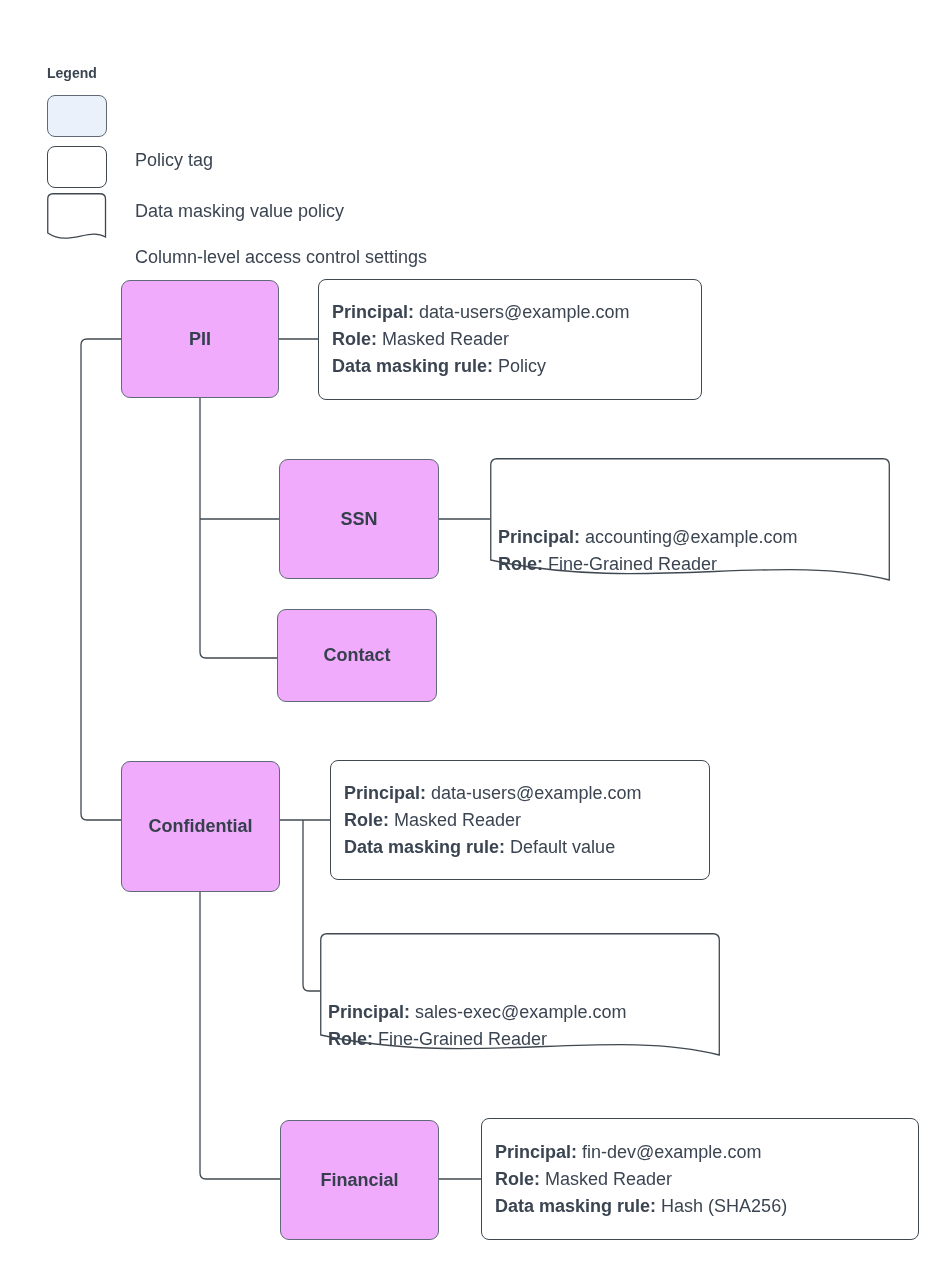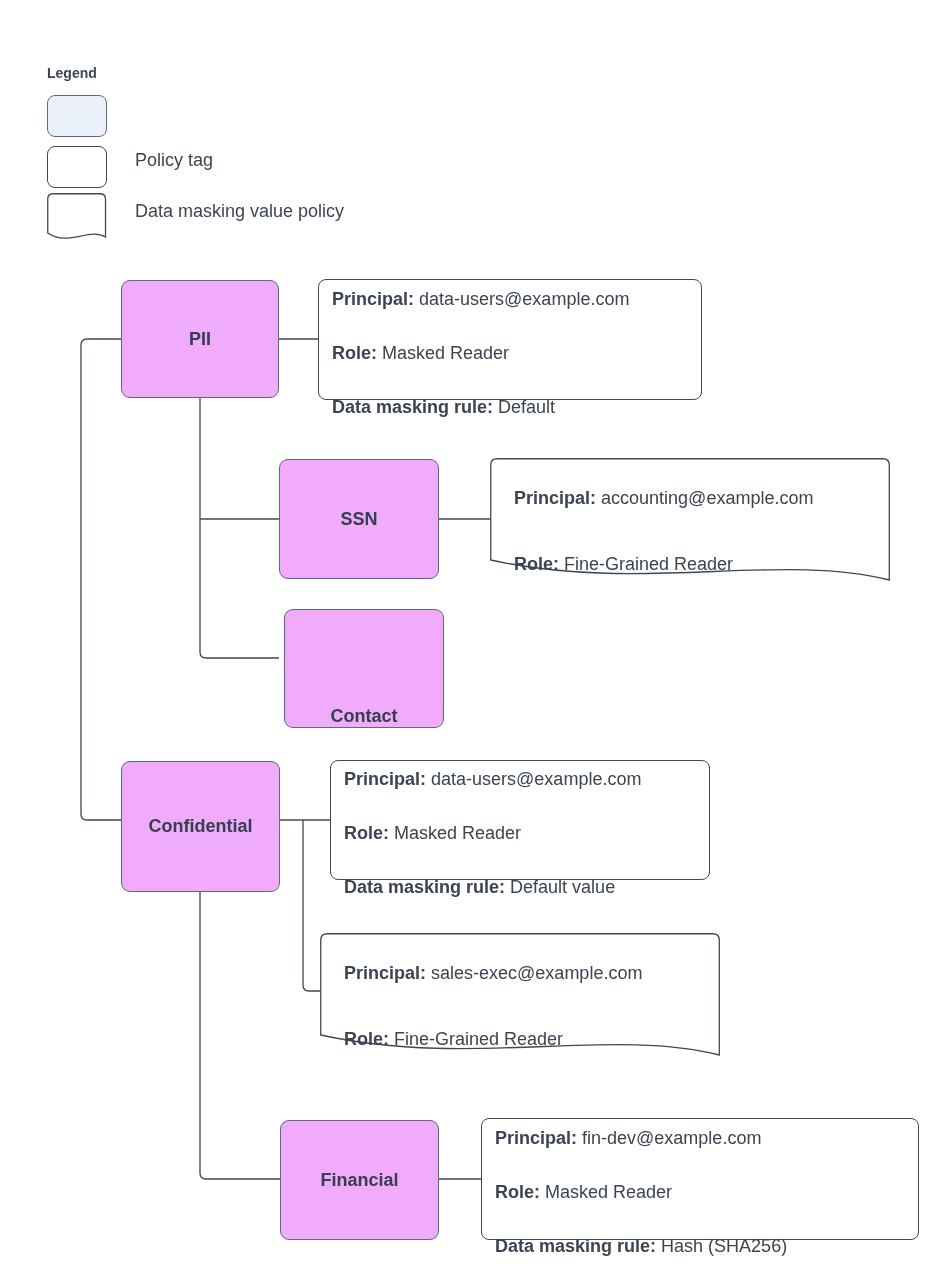--- a/index.html
+++ b/index.html
@@ -18,27 +18,27 @@
   .policy-tag{
     position:absolute;background:#f0abfc;border:1.4px solid #5F6A76;border-radius:9px;
     display:flex;align-items:center;justify-content:center;box-sizing:border-box;
     font-size:18px;font-weight:700;color:#35404C;
   }
   .policy-box{
     position:absolute;background:#fff;border:1.4px solid #3F4850;border-radius:8px;
     display:flex;flex-direction:column;justify-content:center;box-sizing:border-box;
     padding-left:13px;padding-right:6px;
   }
-  .policy-line{font-size:18px;line-height:27px;white-space:nowrap;margin-top:27px;}
+  .policy-line{font-size:18px;line-height:27px;white-space:nowrap;}
   .policy-line .fl{font-weight:700;}
   .doc-box{position:absolute;}
   .doc-box svg{position:absolute;left:0;top:0;}
   .doc-text{
     position:absolute;left:0;top:0;right:0;bottom:15px;display:flex;flex-direction:column;
-    justify-content:space-between;padding-left:24px;box-sizing:border-box;
+    justify-content:flex-end;padding-left:8px;box-sizing:border-box;
   }
   #connectors{position:absolute;left:0;top:0;}
   #connectors path{fill:none;stroke:#3F4850;stroke-width:1.3;}
   .docpath{fill:#fff;stroke:#3F4850;stroke-width:1.3;}
 </style>
 </head>
 <body>
 
 <div id="canvas">
 
@@ -60,30 +60,31 @@
   <div class="abs legend-label" style="left:135px;top:103px;">Policy tag</div>
 
   <div class="swatch white" style="top:146px;"></div>
   <div class="abs legend-label" style="left:135px;top:154px;">Data masking value policy</div>
 
   <div class="abs" style="left:47px;top:193px;width:60px;height:54px;">
     <svg width="60" height="54" viewBox="0 0 60 54">
       <path class="docpath" d="M 6 0.75 H 53 Q 58.5 0.75 58.5 6 V 44 C 42 34 22 54 0.75 40 V 6 Q 0.75 0.75 6 0.75 Z"></path>
     </svg>
   </div>
+  <div class="abs legend-label" style="left:135px;top:200px;">Column-level access control settings</div>
 
   <div class="policy-tag" style="left:121px;top:280px;width:158px;height:118px;">
     <span>PII</span>
   </div>
 
   <div class="policy-tag" style="left:279px;top:459px;width:160px;height:120px;">
     <span>SSN</span>
   </div>
 
-  <div class="policy-tag" style="left:284px;top:609px;width:160px;height:119px;align-items:flex-end;">
+  <div class="policy-tag" style="left:277px;top:609px;width:160px;height:93px;">
     <span>Contact</span>
   </div>
 
   <div class="policy-tag" style="left:121px;top:761px;width:159px;height:131px;">
     <span>Confidential</span>
   </div>
 
   <div class="policy-tag" style="left:280px;top:1120px;width:159px;height:120px;">
     <span>Financial</span>
   </div>
@@ -92,21 +93,21 @@
     <div class="policy-line">
       <span class="fl">Principal:</span>
       <span>data-users@example.com</span>
     </div>
     <div class="policy-line">
       <span class="fl">Role:</span>
       <span>Masked Reader</span>
     </div>
     <div class="policy-line">
       <span class="fl">Data masking rule:</span>
-      <span>Default</span>
+      <span>Policy</span>
     </div>
   </div>
 
   <div class="policy-box" style="left:330px;top:760px;width:380px;height:120px;">
     <div class="policy-line">
       <span class="fl">Principal:</span>
       <span>data-users@example.com</span>
     </div>
     <div class="policy-line">
       <span class="fl">Role:</span>

